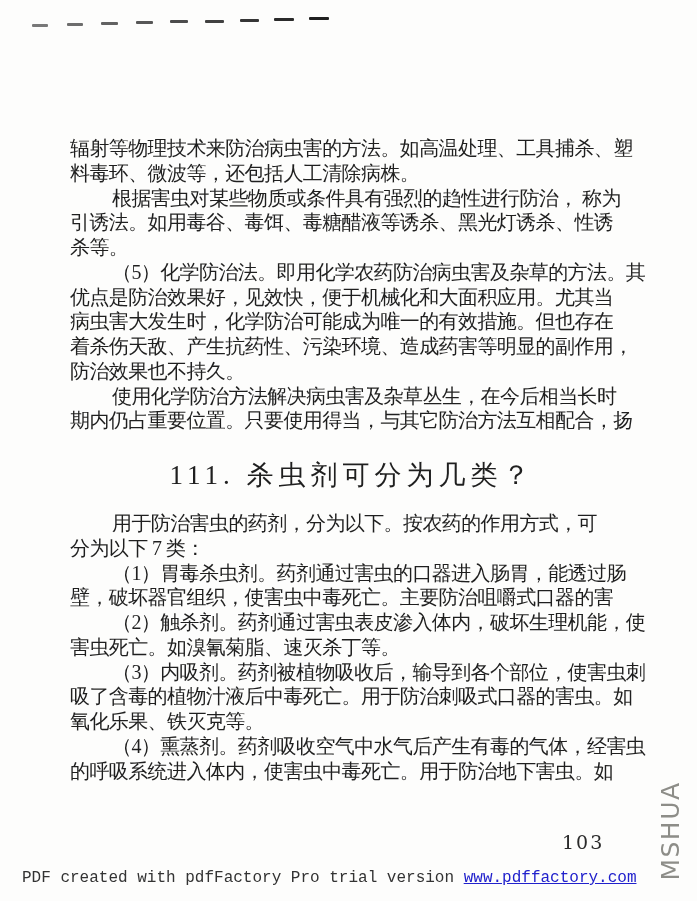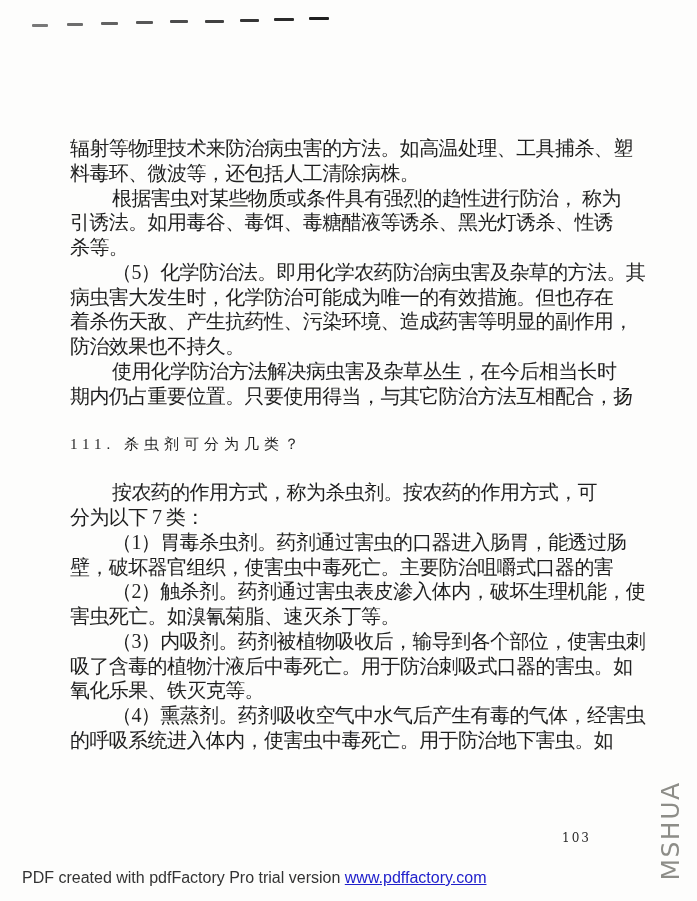--- a/index.html
+++ b/index.html
@@ -30,51 +30,51 @@
     font-family: Liberation Serif, serif;
   }
   .line {
     font-size: 20px;
     line-height: 24.75px;
     letter-spacing: -0.6px;
     white-space: nowrap;
   }
   .line.indent { padding-left: 42px; }
   .heading {
-    text-align: left;
-    font-size: 15px;
+    text-align: center;
+    font-size: 27px;
     letter-spacing: 5px;
     line-height: 25px;
-    margin: 24px 0 23px 0;
+    margin: 30px 0 23px 0;
     white-space: nowrap;
   }
   .page-number {
     position: absolute;
     left: 562px;
     top: 831px;
-    font-size: 12px;
+    font-size: 19px;
     letter-spacing: 2px;
     color: #2a2a2a;
   }
   .watermark {
     position: absolute;
     left: 670px;
     top: 831px;
     transform: translate(-50%, -50%) rotate(-90deg);
     font-family: "DejaVu Sans", "Liberation Sans", sans-serif;
     font-size: 25px;
     letter-spacing: 1.5px;
     color: #8d8d88;
     white-space: nowrap;
   }
   .footer {
     position: absolute;
     left: 22px;
     top: 869px;
-    font-family: Liberation Sans, sans-serif;
+    font-family: Liberation Mono, monospace;
     font-size: 16px;
     color: #333333;
     white-space: nowrap;
   }
   .footer-link {
     color: #2121cc;
     text-decoration: underline;
     cursor: pointer;
   }
 </style>
@@ -95,27 +95,28 @@
       <span class="dash" style="left: 308.8px; top: 16.8px; width: 20px; background: rgb(32, 32, 32);"></span>
     </div>
 
   <div class="text-column">
       <div class="line">辐射等物理技术来防治病虫害的方法。如高温处理、工具捕杀、塑</div>
       <div class="line">料毒环、微波等，还包括人工清除病株。</div>
       <div class="line indent">根据害虫对某些物质或条件具有强烈的趋性进行防治， 称为</div>
       <div class="line">引诱法。如用毒谷、毒饵、毒糖醋液等诱杀、黑光灯诱杀、性诱</div>
       <div class="line">杀等。</div>
       <div class="line indent">（5）化学防治法。即用化学农药防治病虫害及杂草的方法。其</div>
+      <div class="line">优点是防治效果好，见效快，便于机械化和大面积应用。尤其当</div>
       <div class="line">病虫害大发生时，化学防治可能成为唯一的有效措施。但也存在</div>
       <div class="line">着杀伤天敌、产生抗药性、污染环境、造成药害等明显的副作用，</div>
       <div class="line">防治效果也不持久。</div>
       <div class="line indent">使用化学防治方法解决病虫害及杂草丛生，在今后相当长时</div>
       <div class="line">期内仍占重要位置。只要使用得当，与其它防治方法互相配合，扬</div>
       <div class="heading">111. 杀虫剂可分为几类？</div>
-      <div class="line indent">按农药的作用方式，称为杀虫剂。按农药的作用方式，可</div>
+      <div class="line indent">用于防治害虫的药剂，分为以下。按农药的作用方式，可</div>
       <div class="line">分为以下 7 类：</div>
       <div class="line indent">（1）胃毒杀虫剂。药剂通过害虫的口器进入肠胃，能透过肠</div>
       <div class="line">壁，破坏器官组织，使害虫中毒死亡。主要防治咀嚼式口器的害</div>
       <div class="line indent">（2）触杀剂。药剂通过害虫表皮渗入体内，破坏生理机能，使</div>
       <div class="line">害虫死亡。如溴氰菊脂、速灭杀丁等。</div>
       <div class="line indent">（3）内吸剂。药剂被植物吸收后，输导到各个部位，使害虫刺</div>
       <div class="line">吸了含毒的植物汁液后中毒死亡。用于防治刺吸式口器的害虫。如</div>
       <div class="line">氧化乐果、铁灭克等。</div>
       <div class="line indent">（4）熏蒸剂。药剂吸收空气中水气后产生有毒的气体，经害虫</div>
       <div class="line">的呼吸系统进入体内，使害虫中毒死亡。用于防治地下害虫。如</div>

